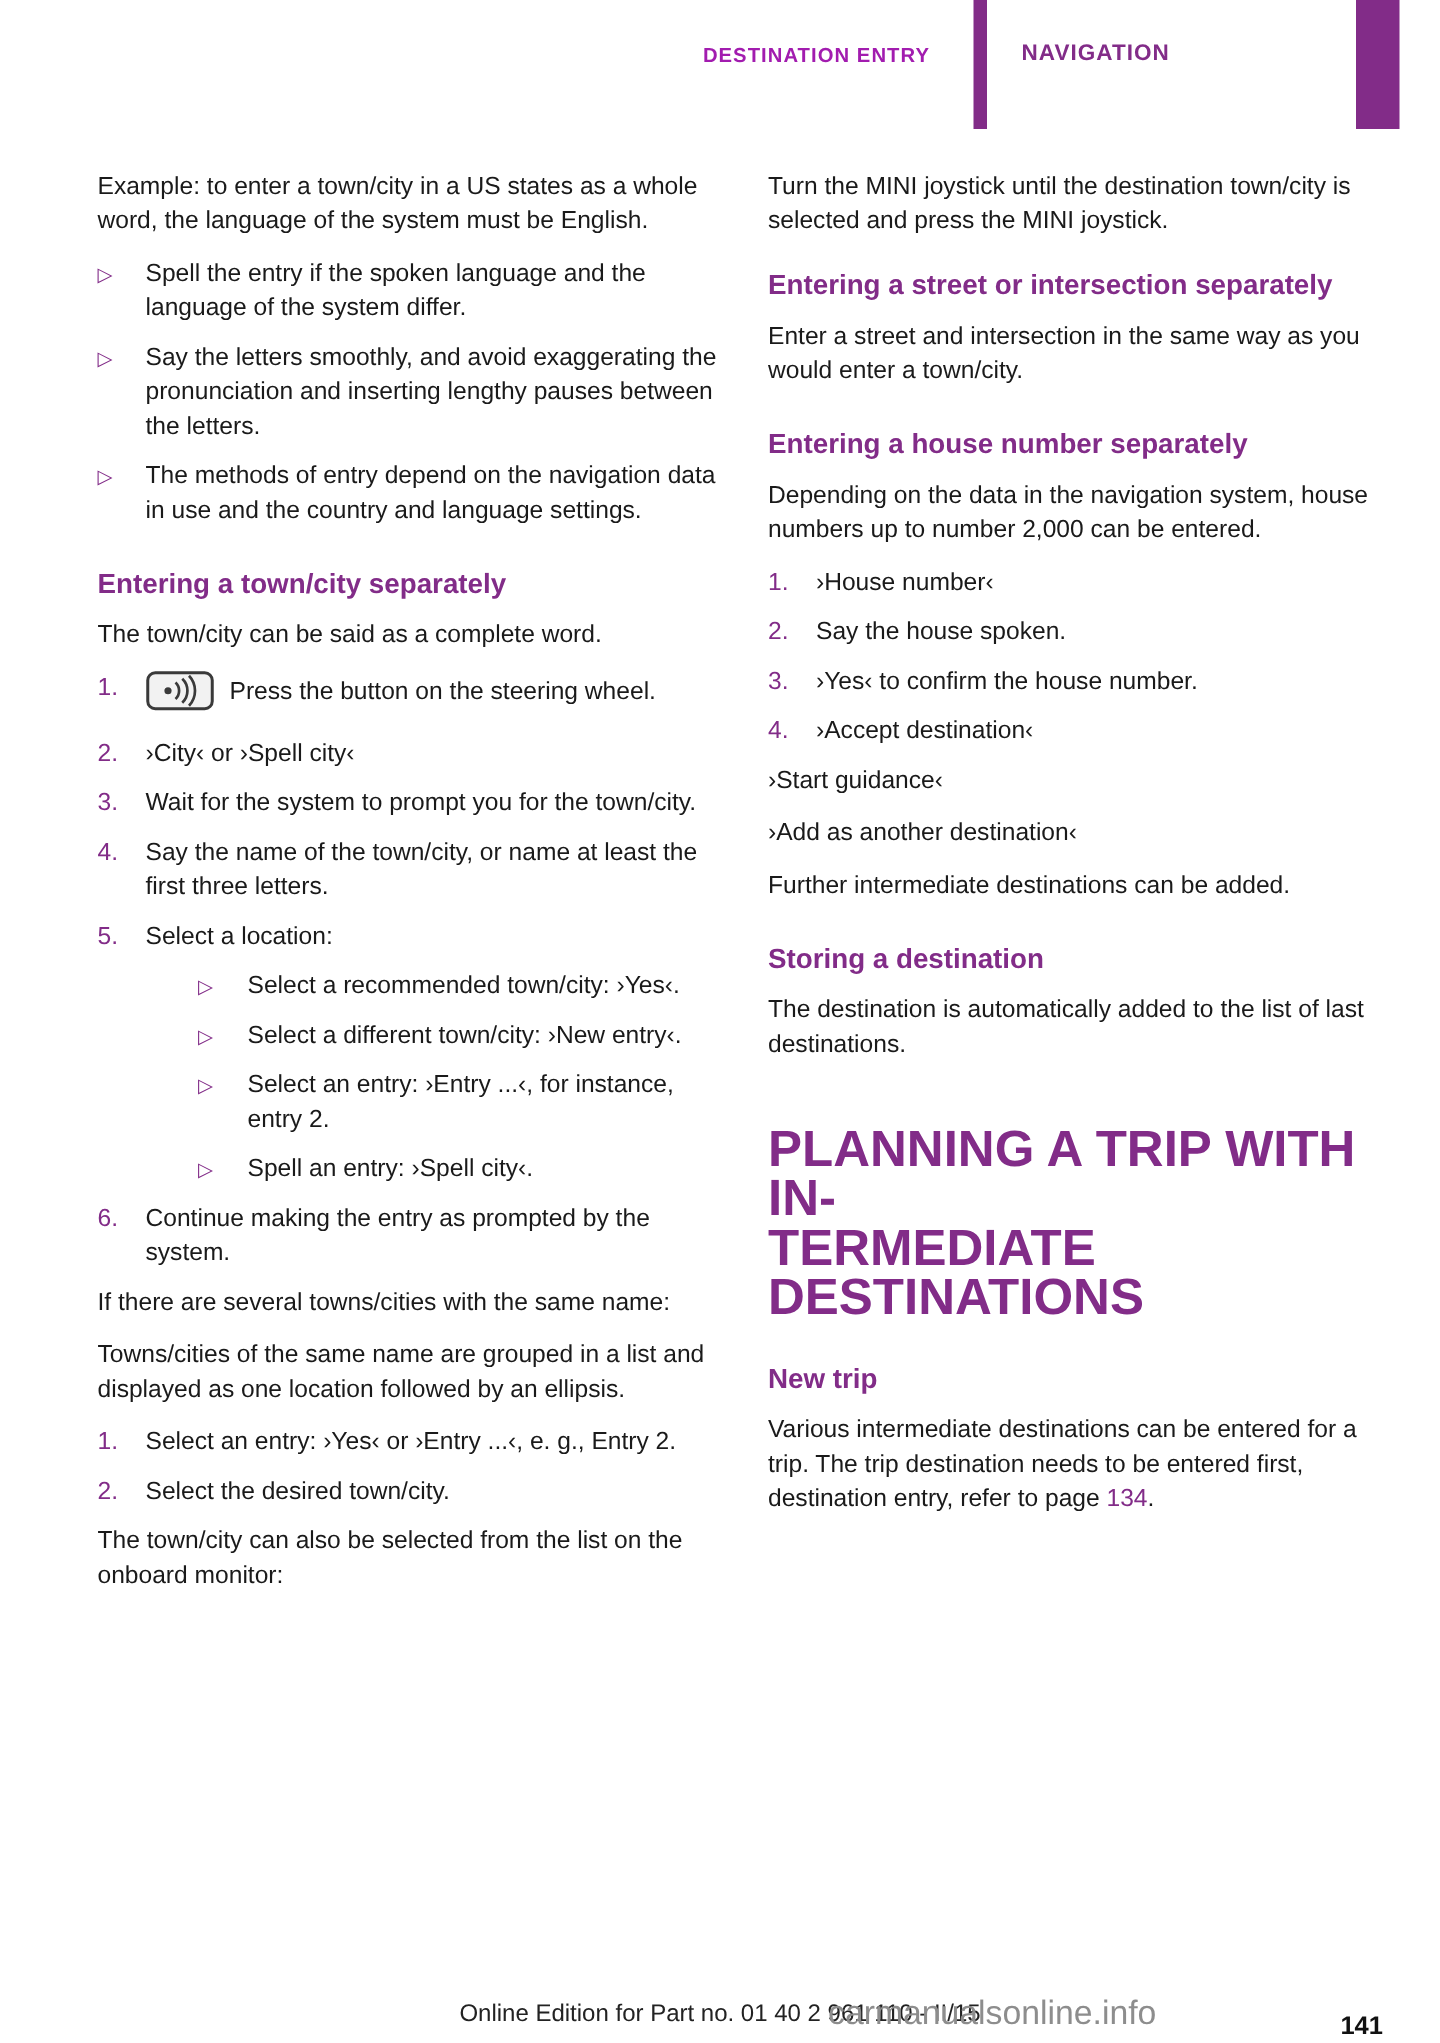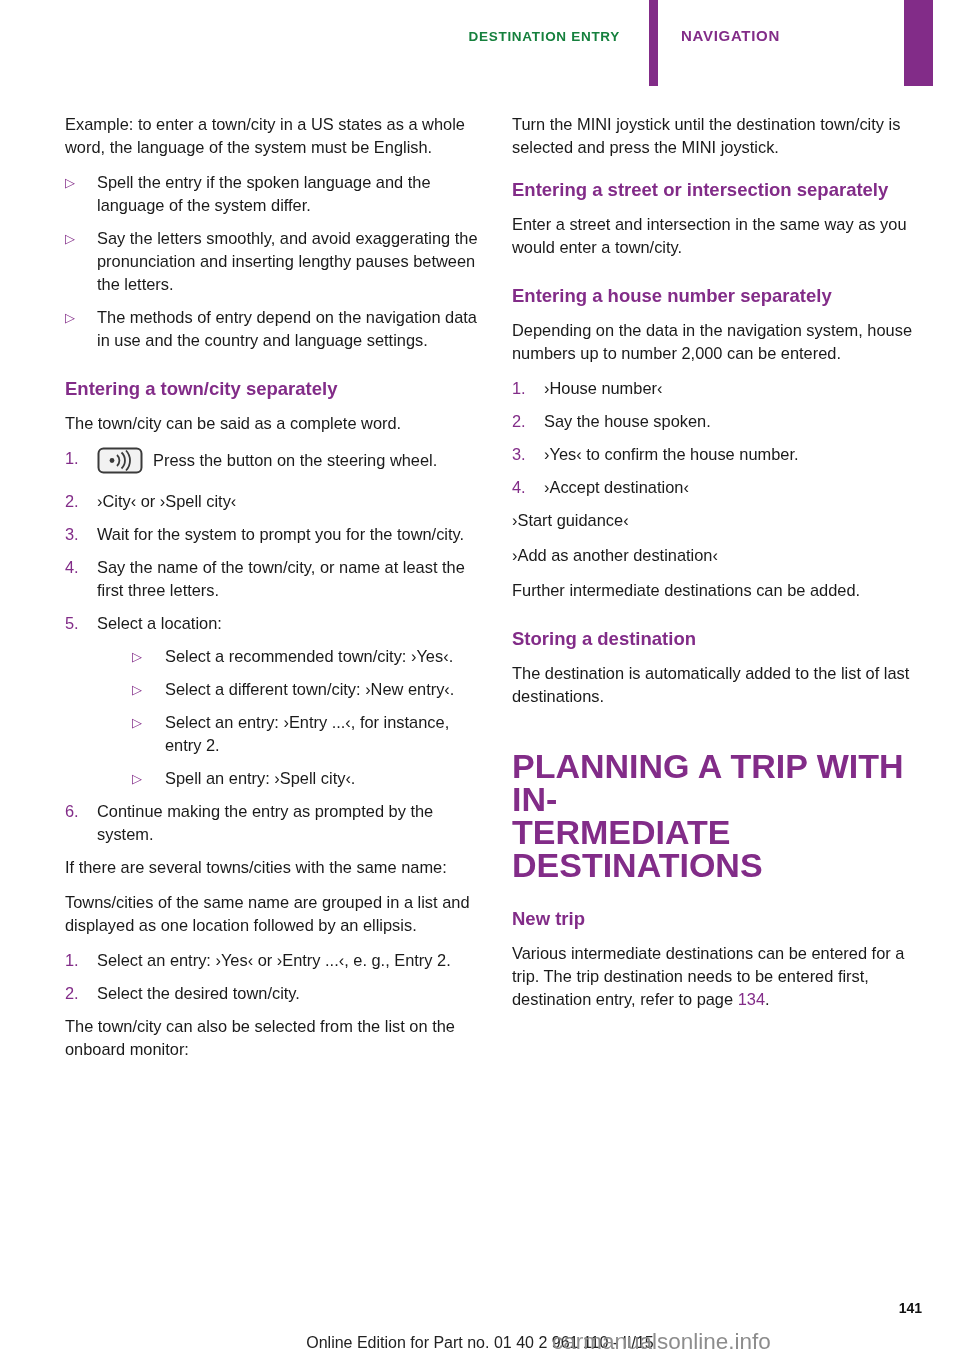--- a/index.html
+++ b/index.html
@@ -3,21 +3,21 @@
 <meta charset="utf-8">
 <style>
   :root { --accent: #822c88; }
   * { margin:0; padding:0; box-sizing:border-box; }
   html,body { background:#ffffff; }
   body { font-family:"Liberation Sans", sans-serif; color:#1a1a1a; }
   .page { position:relative; width:960px; height:1362px; background:#fff; overflow:hidden; }
 
   
   .hdr-section { position:absolute; top:29px; left:0; width:620px; text-align:right;
-                 font-size:13.5px; font-weight:bold; letter-spacing:0.7px; color:#15803d; }
+                 font-size:13.5px; font-weight:bold; letter-spacing:0.7px; color:#a21caf; }
   .hdr-chapter { position:absolute; top:27px; left:681px; font-size:15px; font-weight:bold;
                  letter-spacing:0.7px; color:var(--accent); }
   .hdr-bar   { position:absolute; top:0; left:649px; width:9px;  height:86px; background:var(--accent); }
   .hdr-block { position:absolute; top:0; left:904px; width:29px; height:86px; background:var(--accent); }
 
   
   .col { position:absolute; top:113px; font-size:16.4px; line-height:23px; }
   .col-left  { left:65px;  width:416px; }
   .col-right { left:512px; width:414px; }
 
@@ -37,22 +37,22 @@
   .sub .marker { width:33px; flex:0 0 33px; }
 
   h2.sect { color:var(--accent); font-size:18.5px; line-height:25px; font-weight:bold; margin:24px 0 11px 0; }
   h1.big  { color:var(--accent); font-size:34px;  line-height:33px; font-weight:bold; margin:42px 0 14px 0; }
   h1.big span { display:block; }
 
   .voice-btn { display:inline-block; vertical-align:-8px; margin-right:10px; }
 
   .page-link { color:var(--accent); cursor:pointer; text-decoration:none; }
 
-  .pagenum    { position:absolute; top:1300px; left:868px; width:54px; text-align:right;
-                font-size:14px; font-weight:bold; color:#111; }
+  .pagenum    { position:absolute; top:1341px; left:868px; width:54px; text-align:right;
+                font-size:17px; font-weight:bold; color:#111; }
   .footer-line{ position:absolute; top:1334px; left:0; width:960px; text-align:center;
                 font-size:16px; color:#222; }
   .watermark  { position:absolute; top:1329px; left:552px; font-size:22.5px; color:#8d8d8d; }
 </style>
 </head>
 <body>
 
 <div class="page">
 
   <div class="hdr-section">DESTINATION ENTRY</div>

